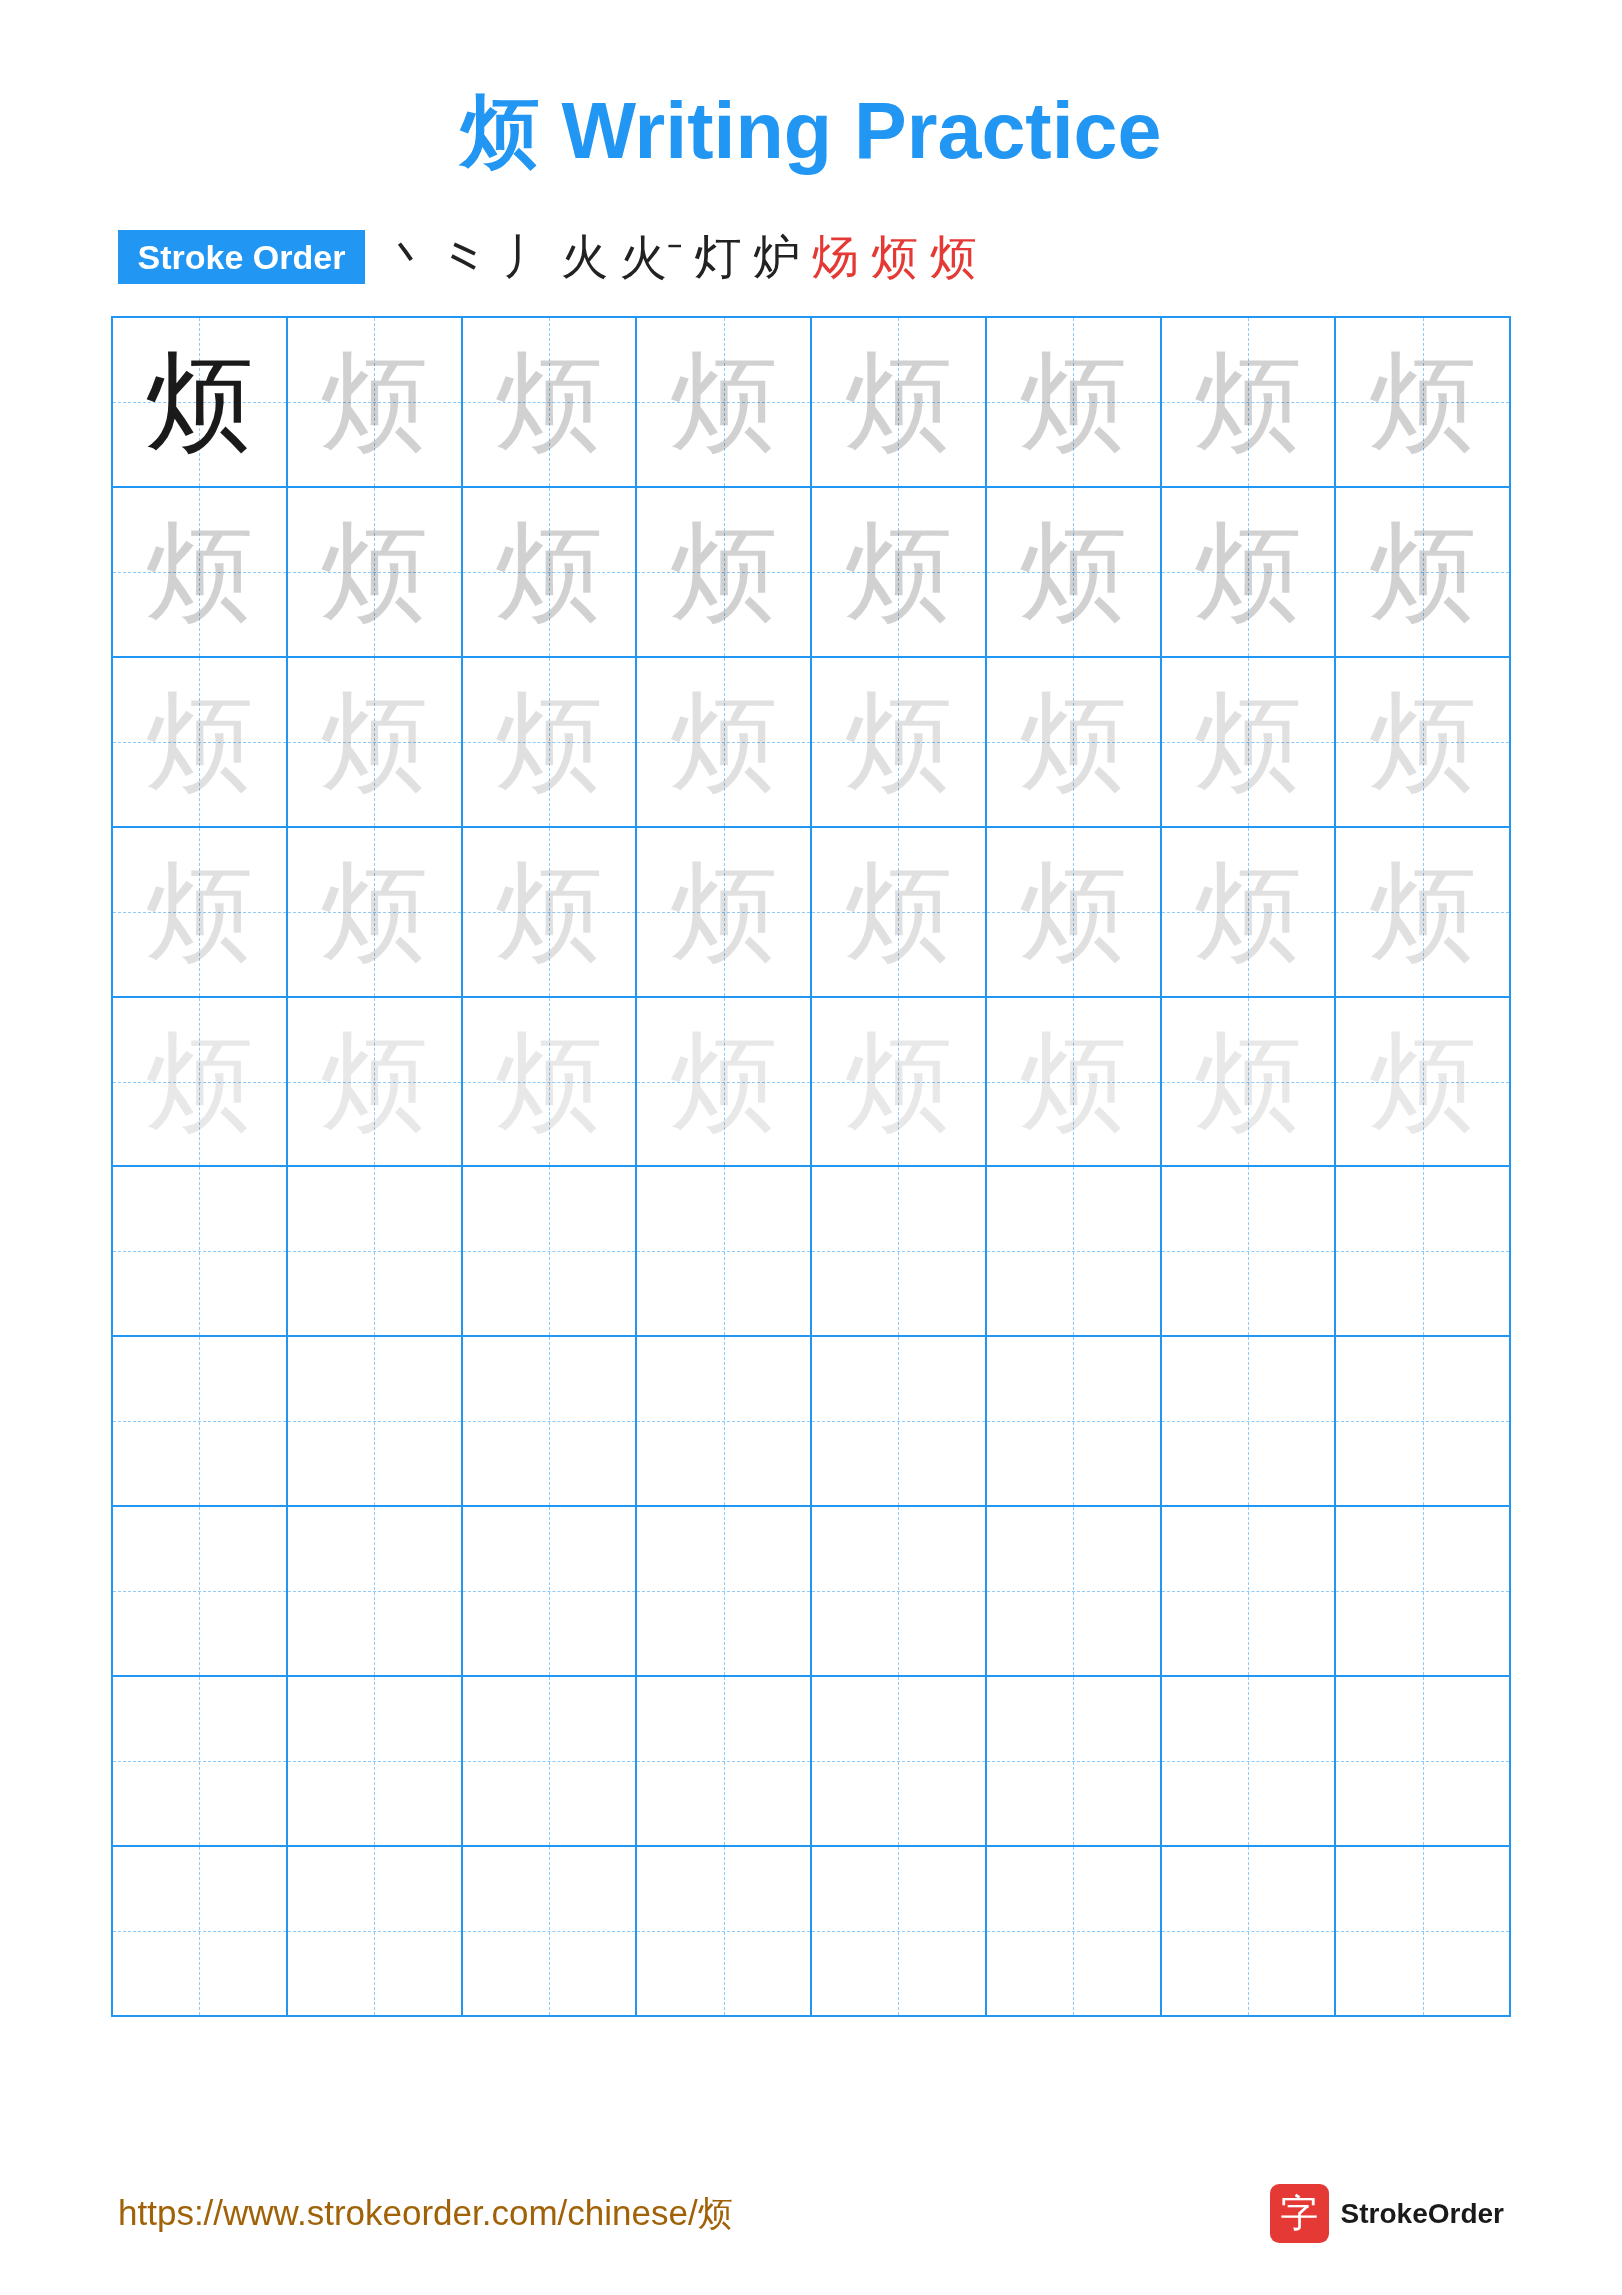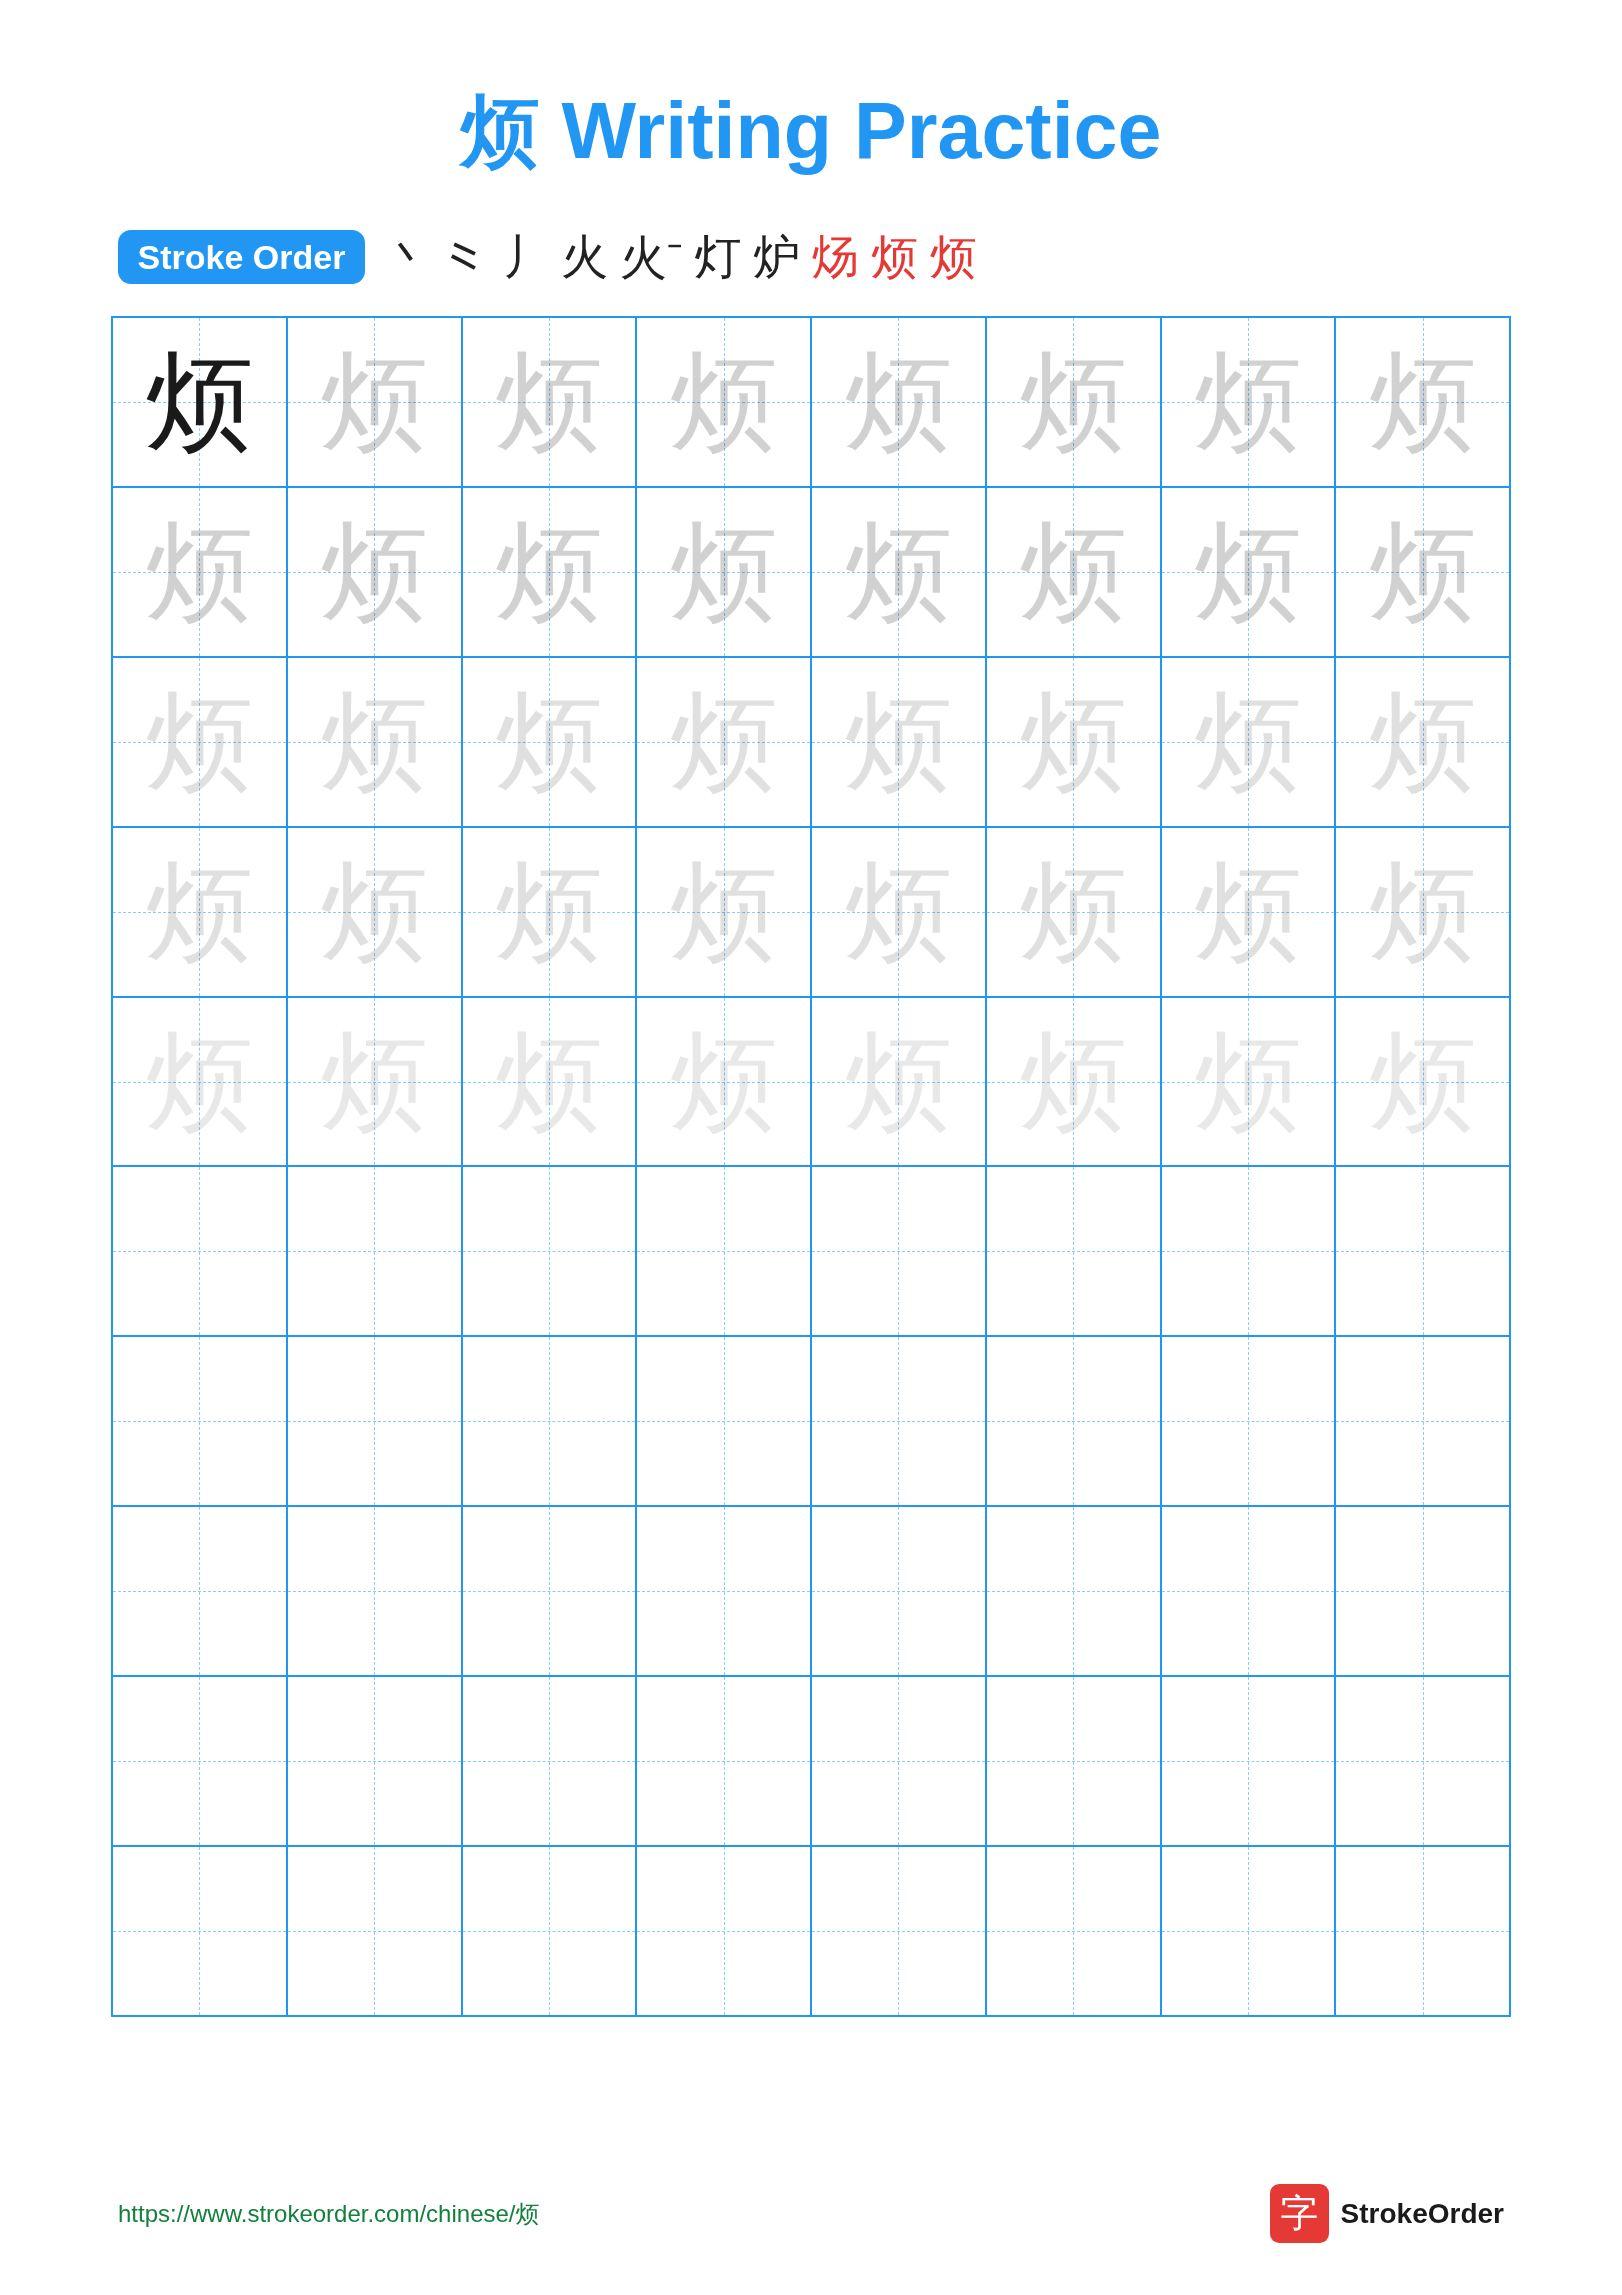--- a/index.html
+++ b/index.html
@@ -31,21 +31,21 @@
       padding: 0 118px;
       margin-bottom: 26px;
       gap: 19.6px;
     }
     .stroke-order-badge {
       background: #2196F3;
       color: white;
       font-size: 34px;
       font-weight: bold;
       padding: 7.9px 19.6px;
-      border-radius: 13px;
+      border-radius: 0;
       font-family: Arial, sans-serif;
       white-space: nowrap;
     }
     .stroke-order-chars {
       display: flex;
       align-items: center;
       gap: 11.8px;
       font-size: 47px;
     }
     .stroke-char-black { color: #222; }
@@ -104,22 +104,22 @@
       position: absolute;
       bottom: 52px;
       left: 0;
       right: 0;
       display: flex;
       align-items: center;
       justify-content: space-between;
       padding: 0 118px;
     }
     .footer-url {
-      font-size: 24px;
-      color: #15803d;
+      font-size: 35px;
+      color: #a16207;
       font-family: Arial, sans-serif;
     }
     .footer-logo {
       display: flex;
       align-items: center;
       gap: 11.8px;
     }
     .footer-logo-icon {
       width: 59px;
       height: 59px;

